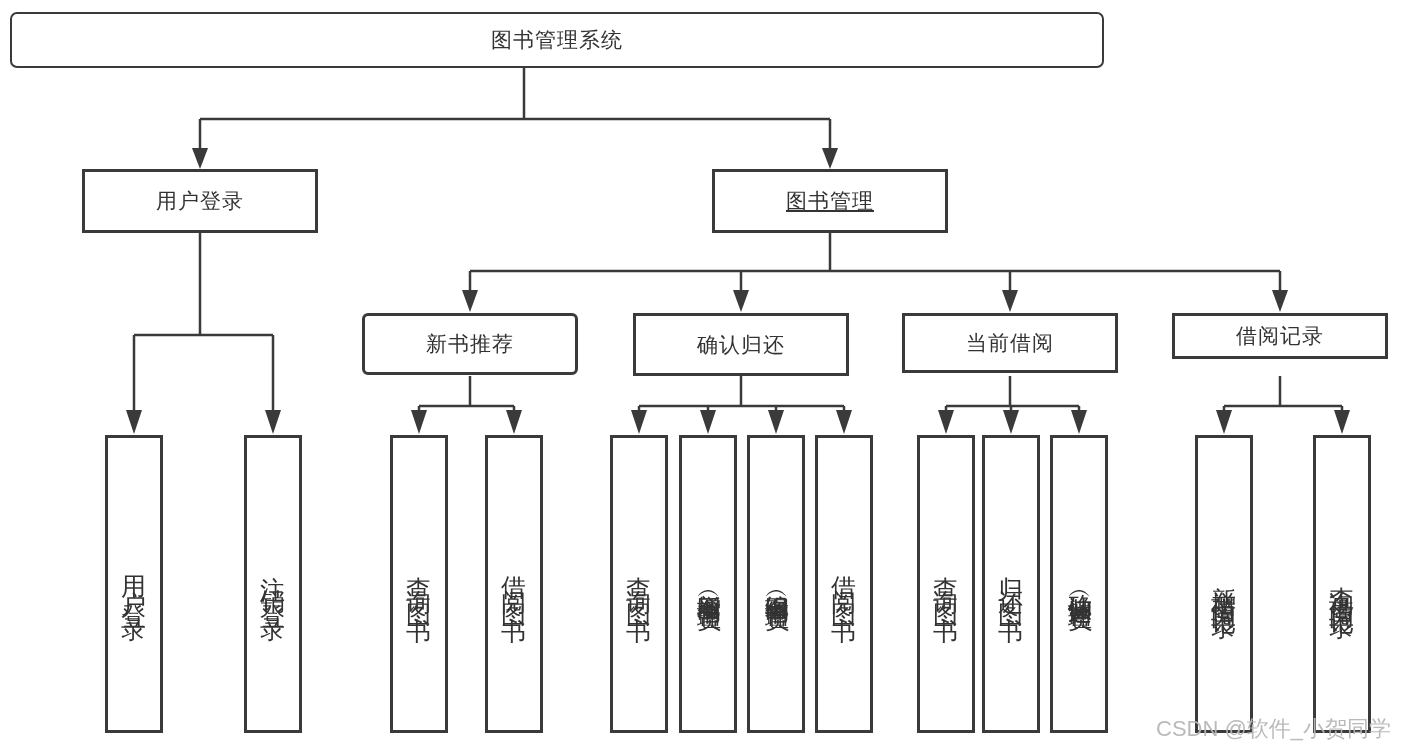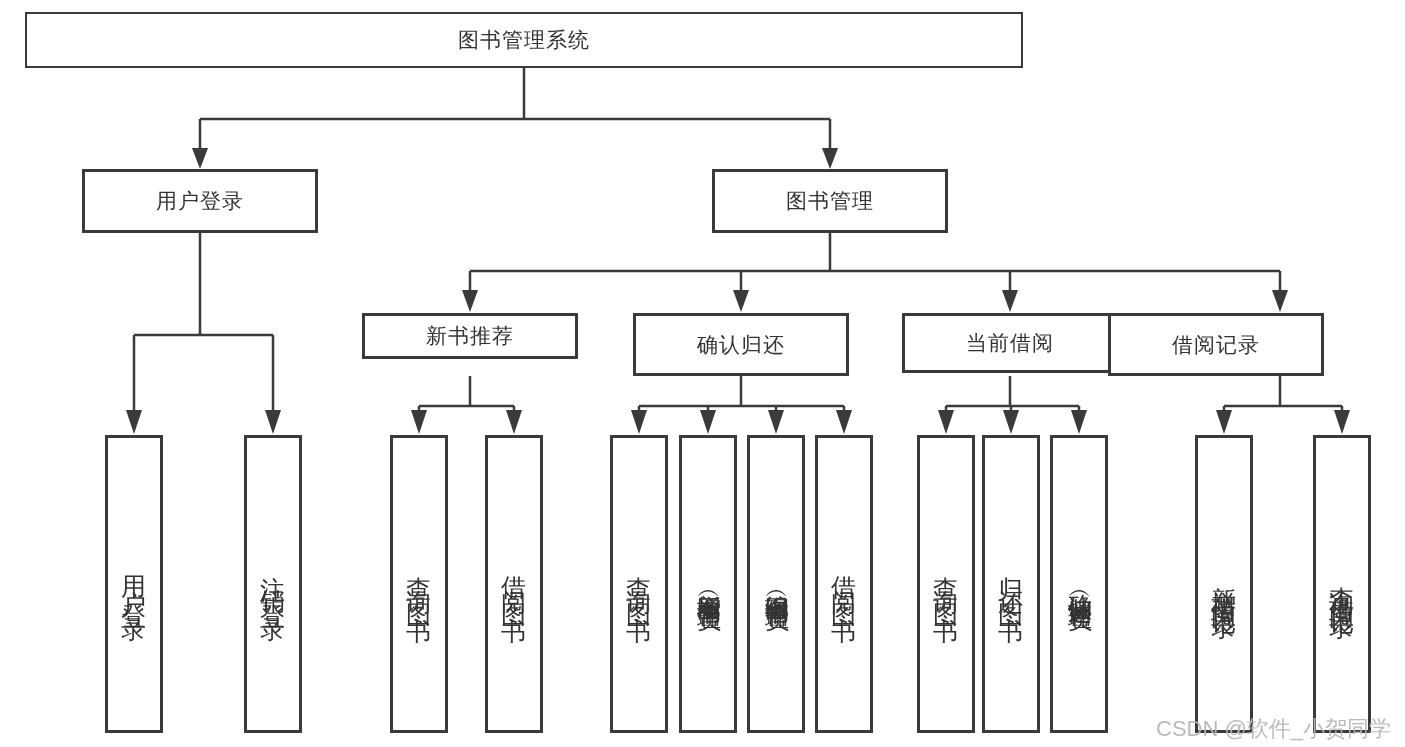--- a/index.html
+++ b/index.html
@@ -65,29 +65,29 @@
     <polygon points="768,410 784,410 776,434"></polygon>
     <polygon points="836,410 852,410 844,434"></polygon>
     <polygon points="938,410 954,410 946,434"></polygon>
     <polygon points="1003,410 1019,410 1011,434"></polygon>
     <polygon points="1071,410 1087,410 1079,434"></polygon>
     <polygon points="1216,410 1232,410 1224,434"></polygon>
     <polygon points="1334,410 1350,410 1342,434"></polygon>
   </g>
 </svg>
 
-<div class="node h-node root-node" style="left:25px; top:12px; width:998px; height:56px;">图书管理系统</div>
+<div class="node h-node root-node" style="left:10px; top:12px; width:1094px; height:56px;border-radius:7px;">图书管理系统</div>
 
 <div class="node h-node" style="left:82px; top:169px; width:236px; height:64px;">用户登录</div>
-<div class="node h-node" style="left:712px; top:169px; width:236px; height:64px;">图书管理</div>
+<div class="node h-node" style="left:712px; top:169px; width:236px; height:64px;text-decoration:underline;">图书管理</div>
 
-<div class="node h-node" style="left:362px; top:313px; width:216px; height:46px;">新书推荐</div>
+<div class="node h-node" style="left:362px; top:313px; width:216px; height:62px;border-radius:6px;">新书推荐</div>
 <div class="node h-node" style="left:633px; top:313px; width:216px; height:63px;">确认归还</div>
 <div class="node h-node" style="left:902px; top:313px; width:216px; height:60px;">当前借阅</div>
-<div class="node h-node" style="left:1108px; top:313px; width:216px; height:63px;">借阅记录</div>
+<div class="node h-node" style="left:1172px; top:313px; width:216px; height:46px;">借阅记录</div>
 
 <div class="node v-node" style="left:105px; top:435px; width:58px; height:298px;">用户登录</div>
 <div class="node v-node" style="left:244px; top:435px; width:58px; height:298px;">注销登录</div>
 
 <div class="node v-node" style="left:390px; top:435px; width:58px; height:298px;">查询图书</div>
 <div class="node v-node" style="left:485px; top:435px; width:58px; height:298px;">借阅图书</div>
 
 <div class="node v-node" style="left:610px; top:435px; width:58px; height:298px;">查询图书</div>
 <div class="node v-node chars9" style="left:679px; top:435px; width:58px; height:298px;">新增图书（管理员）</div>
 <div class="node v-node chars9" style="left:747px; top:435px; width:58px; height:298px;">编辑图书（管理员）</div>

